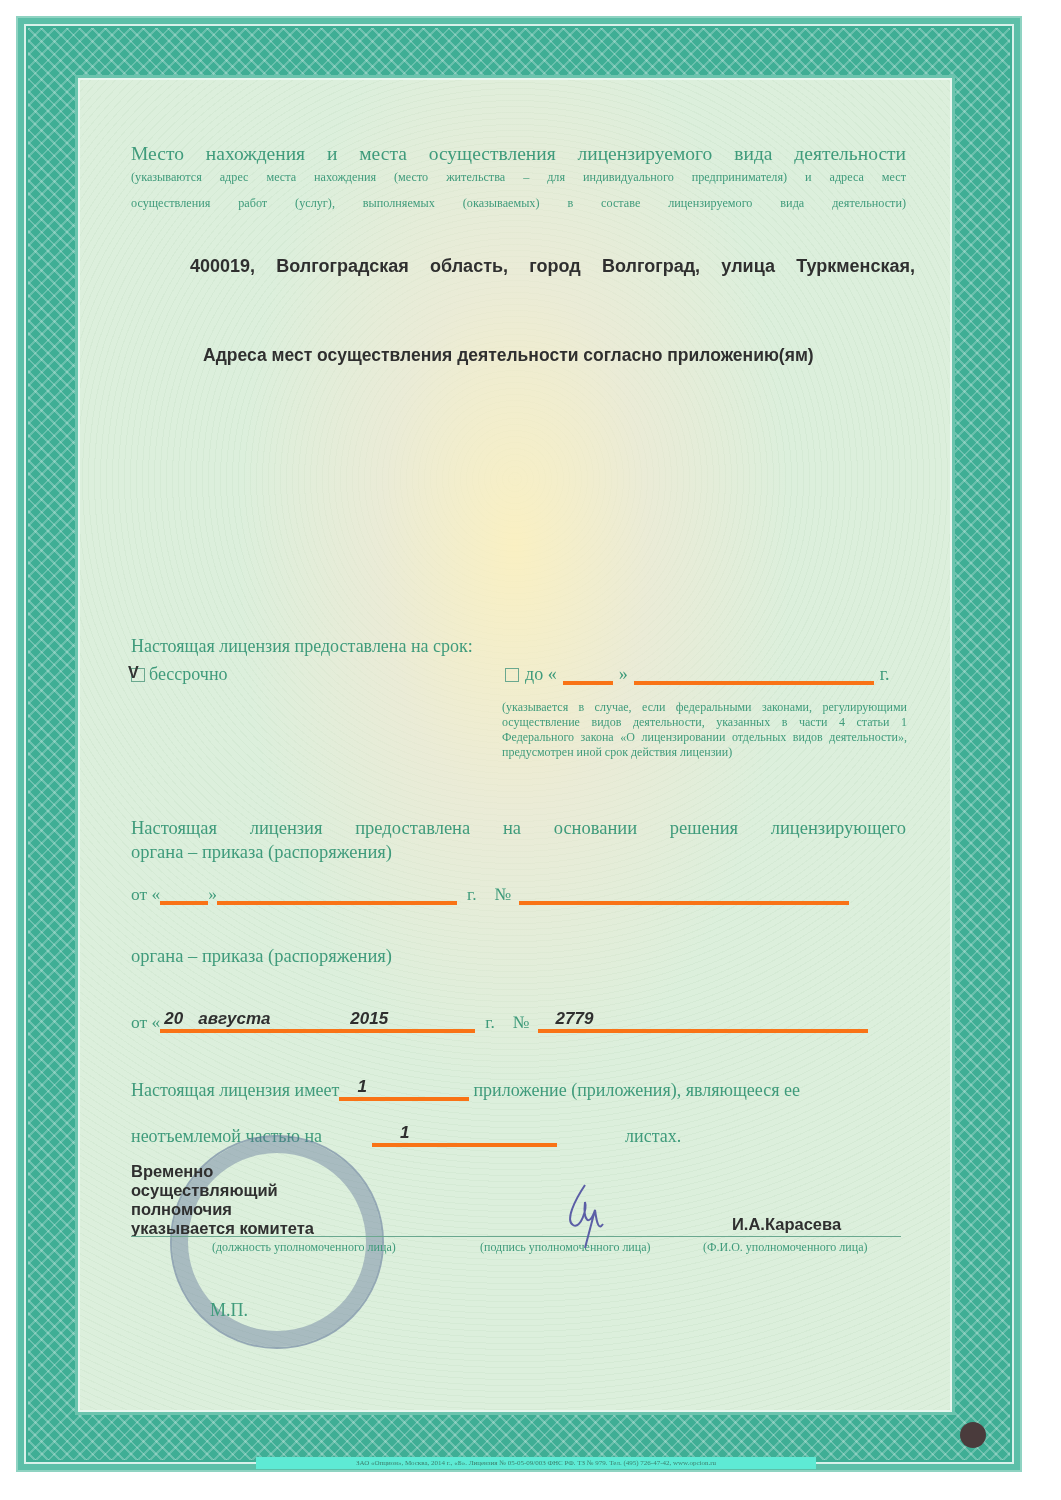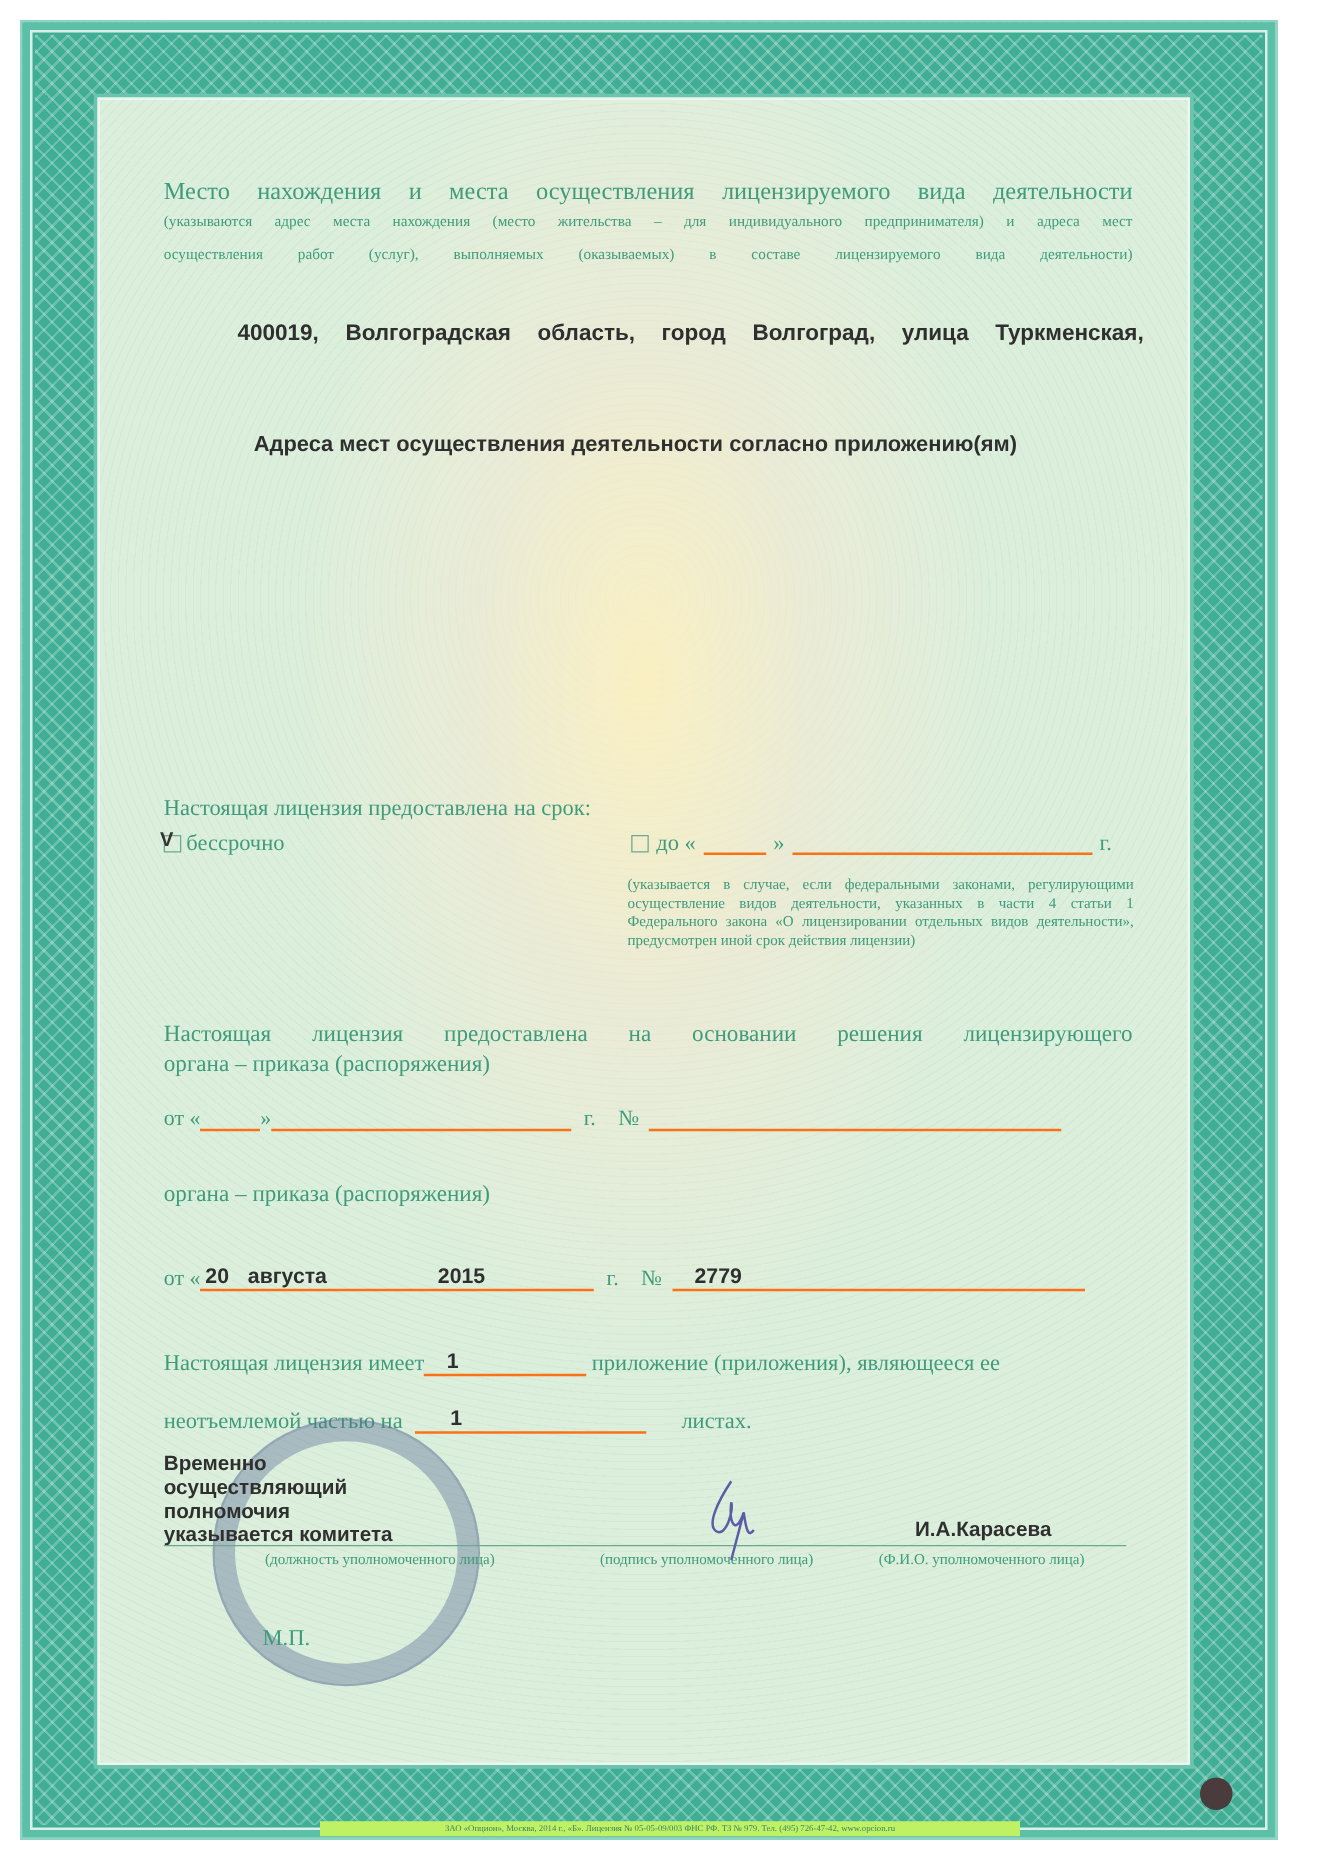--- a/index.html
+++ b/index.html
@@ -27,32 +27,32 @@
   .abs { position:absolute; }
   .heading { left:131px; top:143px; width:775px; font-size:19.5px; text-align:justify; text-align-last:justify; }
   .note { font-size:12.2px; left:131px; width:775px; text-align:justify; text-align-last:justify; }
   .addr { left:190px; top:254px; width:725px; font-size:18px; line-height:24px; text-align:justify; }
   .addr2 { left:203px; top:345px; font-size:17.5px; }
   .term-title { left:131px; top:636px; font-size:18px; }
   .check { left:131px; top:664px; font-size:18px; display:flex; align-items:center; gap:4px; }
   .box { display:inline-block; width:12px; height:12px; border:1px solid #6aa88f; position:relative; }
   .box .v { position:absolute; left:-4px; top:-5px; font-family:"Liberation Sans",sans-serif; font-weight:bold; font-size:16px; color:#333; }
   .until { left:505px; top:664px; font-size:18px; display:flex; align-items:center; gap:6px; }
-  .line { display:inline-block; border-bottom:2px solid #f97316; height:16px; }
+  .line { display:inline-block; border-bottom:4px solid #f97316; height:16px;font-style:italic; }
   .until-note { left:502px; top:700px; width:405px; font-size:12px; line-height:15px; text-align:justify; }
   .para { left:131px; width:775px; font-size:18.5px; line-height:24px; }
   .para .l1 { text-align:justify; text-align-last:justify; display:block; }
   .from-row { left:131px; font-size:17.5px; display:flex; align-items:flex-end; width:770px; }
   .from-row span { white-space:nowrap; }
   .fill { font-family:"Liberation Sans",sans-serif; font-weight:bold; color:#2f2f2f; font-size:17px; }
   .sig-block { left:131px; top:1162px; font-size:16.5px; line-height:19px; }
   .caption { font-size:12px; }
   .stamp { left:170px; top:1135px; width:210px; height:210px; border-radius:50%; border:2px solid rgba(90,110,150,0.55); box-shadow: inset 0 0 0 14px rgba(255,255,255,0), inset 0 0 0 16px rgba(90,110,150,0.4); }
   .hole { left:960px; top:1422px; width:26px; height:26px; border-radius:50%; background:#4a3b3c; }
-  .footer { left:256px; top:1457px; width:560px; height:12px; font-size:7px; color:#3b7f6d; background:#bef264; line-height:12px; text-align:center; white-space:nowrap; overflow:hidden; font-family:"Liberation Serif",serif; }
+  .footer { left:256px; top:1457px; width:560px; height:12px; font-size:7px; color:#3b7f6d; background:#5eead4; line-height:12px; text-align:center; white-space:nowrap; overflow:hidden; font-family:"Liberation Serif",serif; }
   .signature { left:555px; top:1180px; width:60px; height:70px; }
 </style>
 </head>
 <body>
 
 <div class="frame-outer"></div>
 <div class="frame-inner"></div>
 
 <div class="abs heading green">Место нахождения и места осуществления лицензируемого вида деятельности</div>
 <div class="abs note green" style="top:170px;">(указываются адрес места нахождения (место жительства – для индивидуального предпринимателя) и адреса мест</div>
@@ -111,21 +111,21 @@
   </span>
 </div>
 
 <div class="abs from-row green" style="top:1080px;font-size:18px;">
   <span>Настоящая лицензия имеет</span>
   <span class="line" style="width:130px;position:relative;">
     <span class="fill" style="position:absolute;left:18px;bottom:0;">1</span>
   </span>
   <span style="margin-left:4px;">приложение (приложения), являющееся ее</span>
 </div>
-<div class="abs from-row green" style="top:1126px;font-size:18px;">
+<div class="abs from-row green" style="top:1126px;font-size:18px;gap:40px;">
   <span>неотъемлемой частью на</span>
   <span class="line" style="width:185px;margin-left:10px;position:relative;">
     <span class="fill" style="position:absolute;left:28px;bottom:0;">1</span>
   </span>
   <span style="margin-left:28px;">листах.</span>
 </div>
 
 <div class="abs stamp"></div>
 
 <div class="abs sig-block dark">

